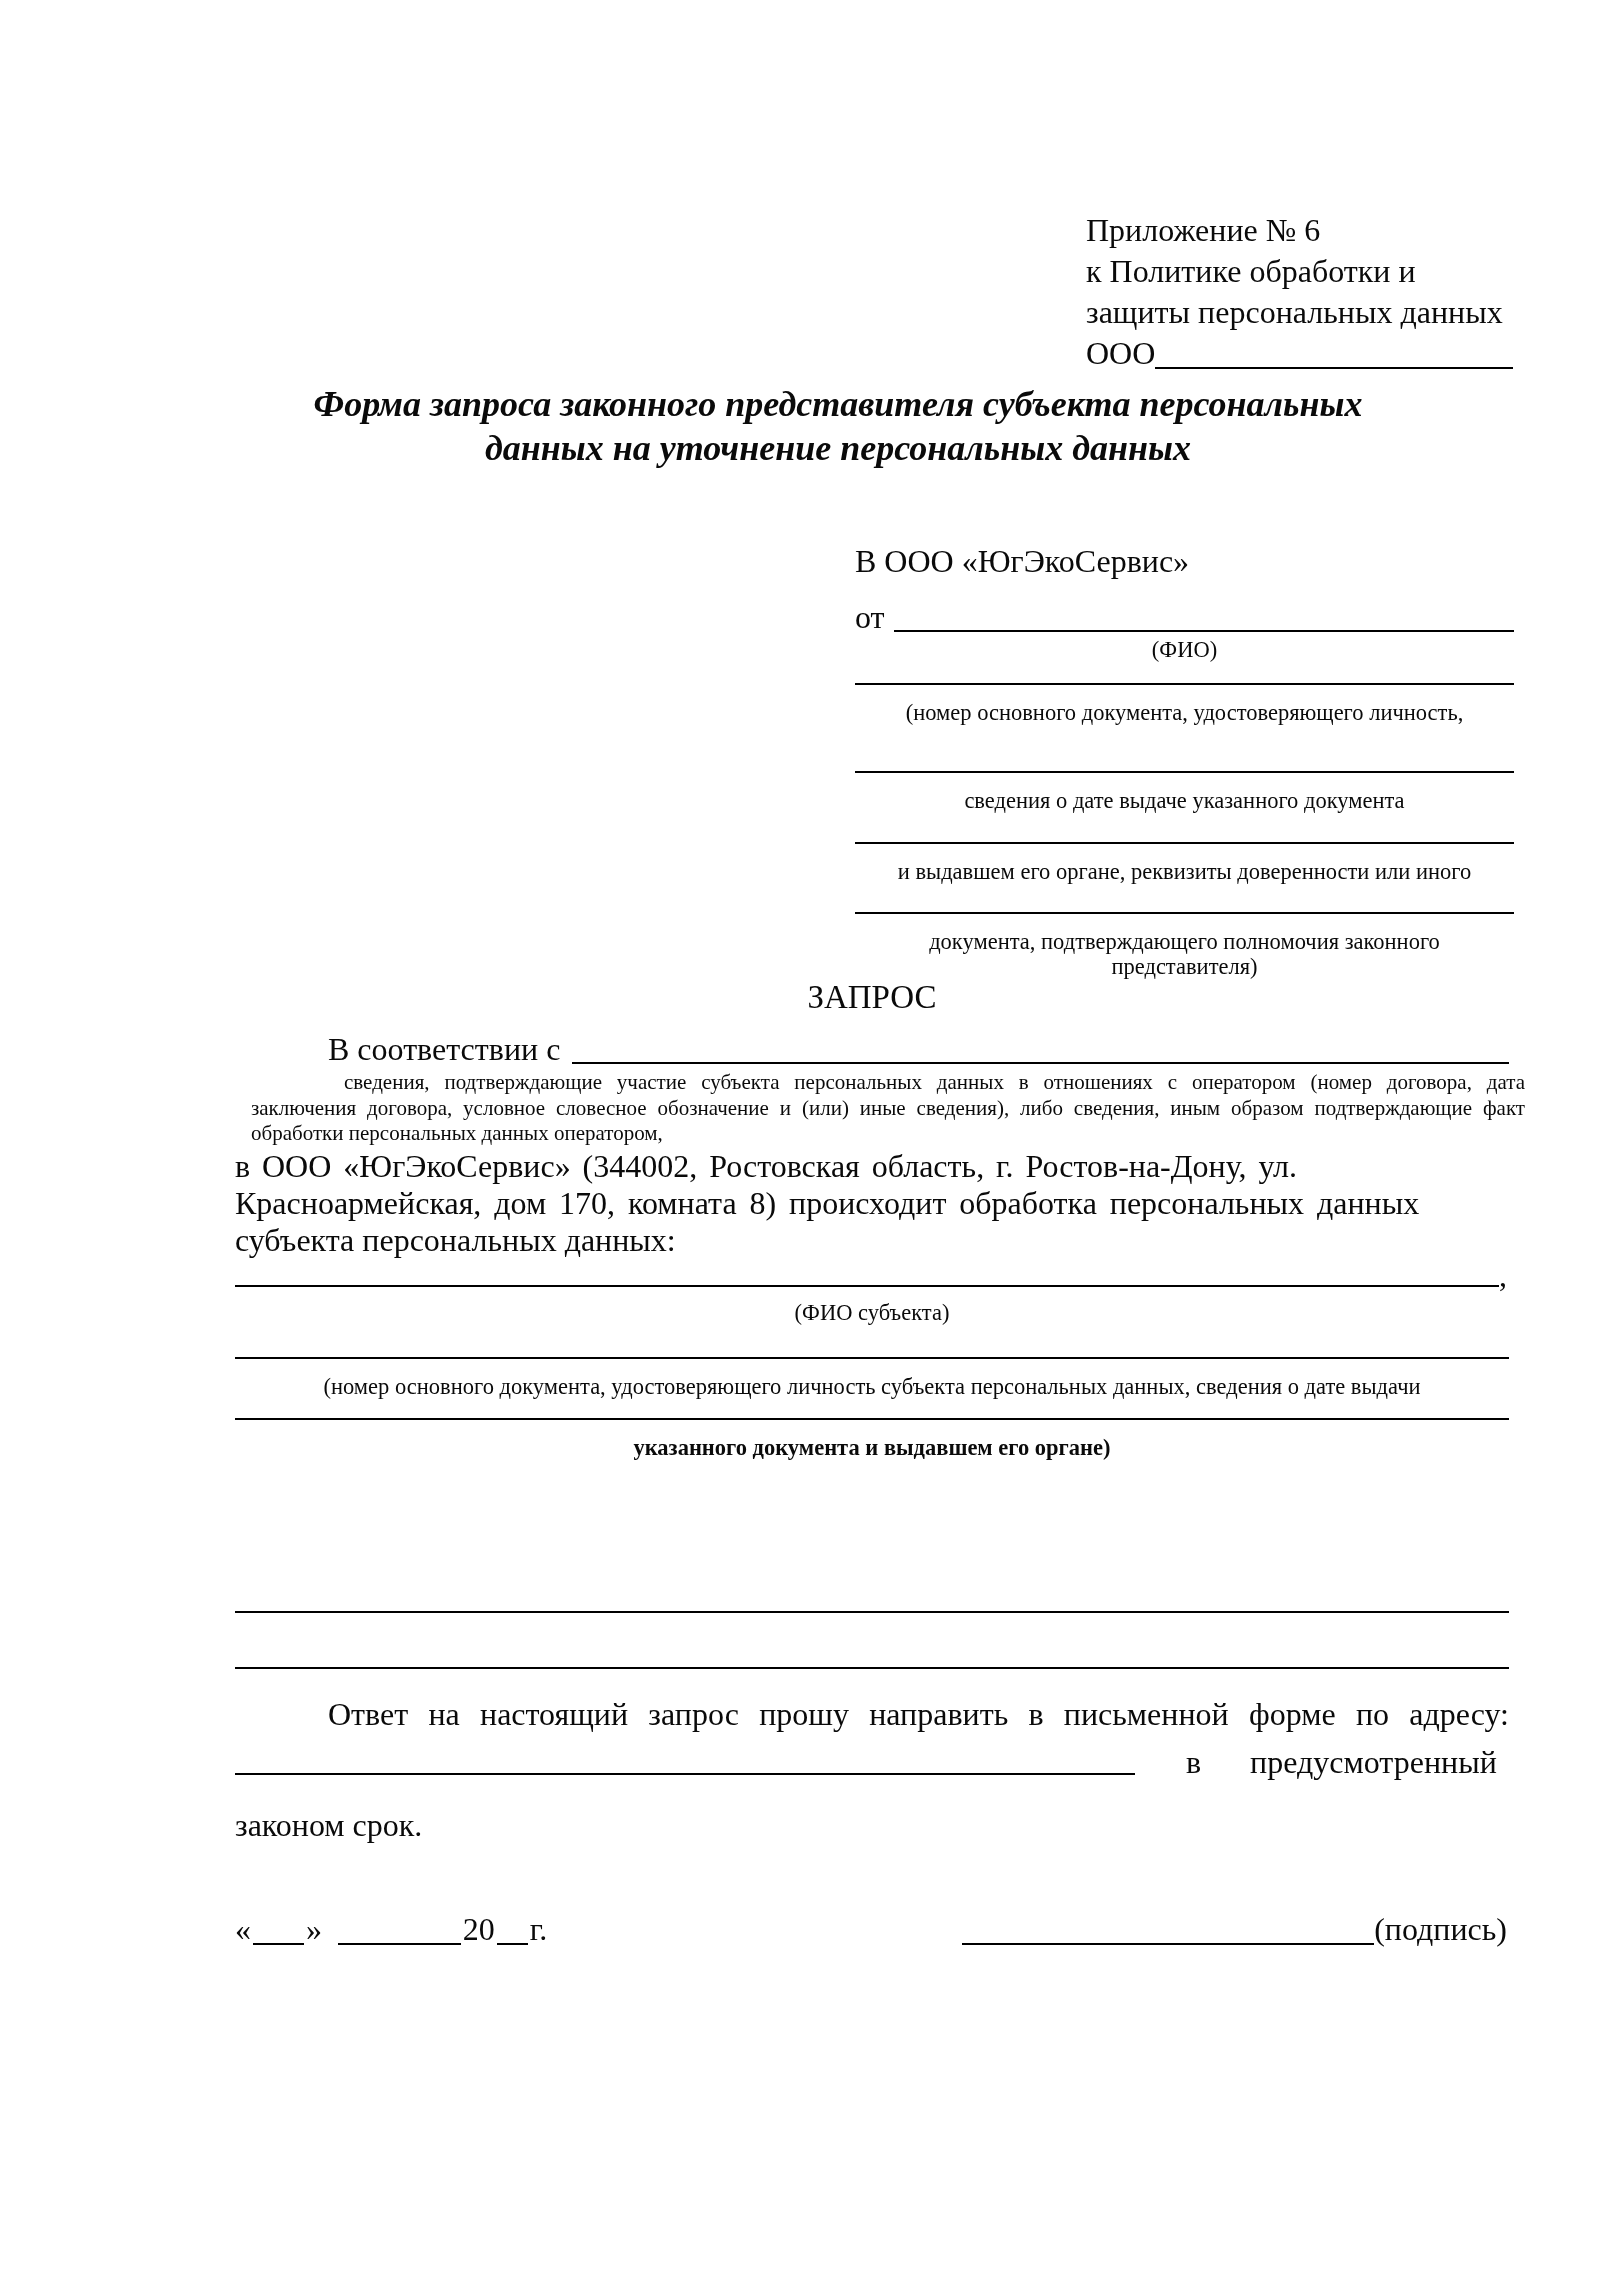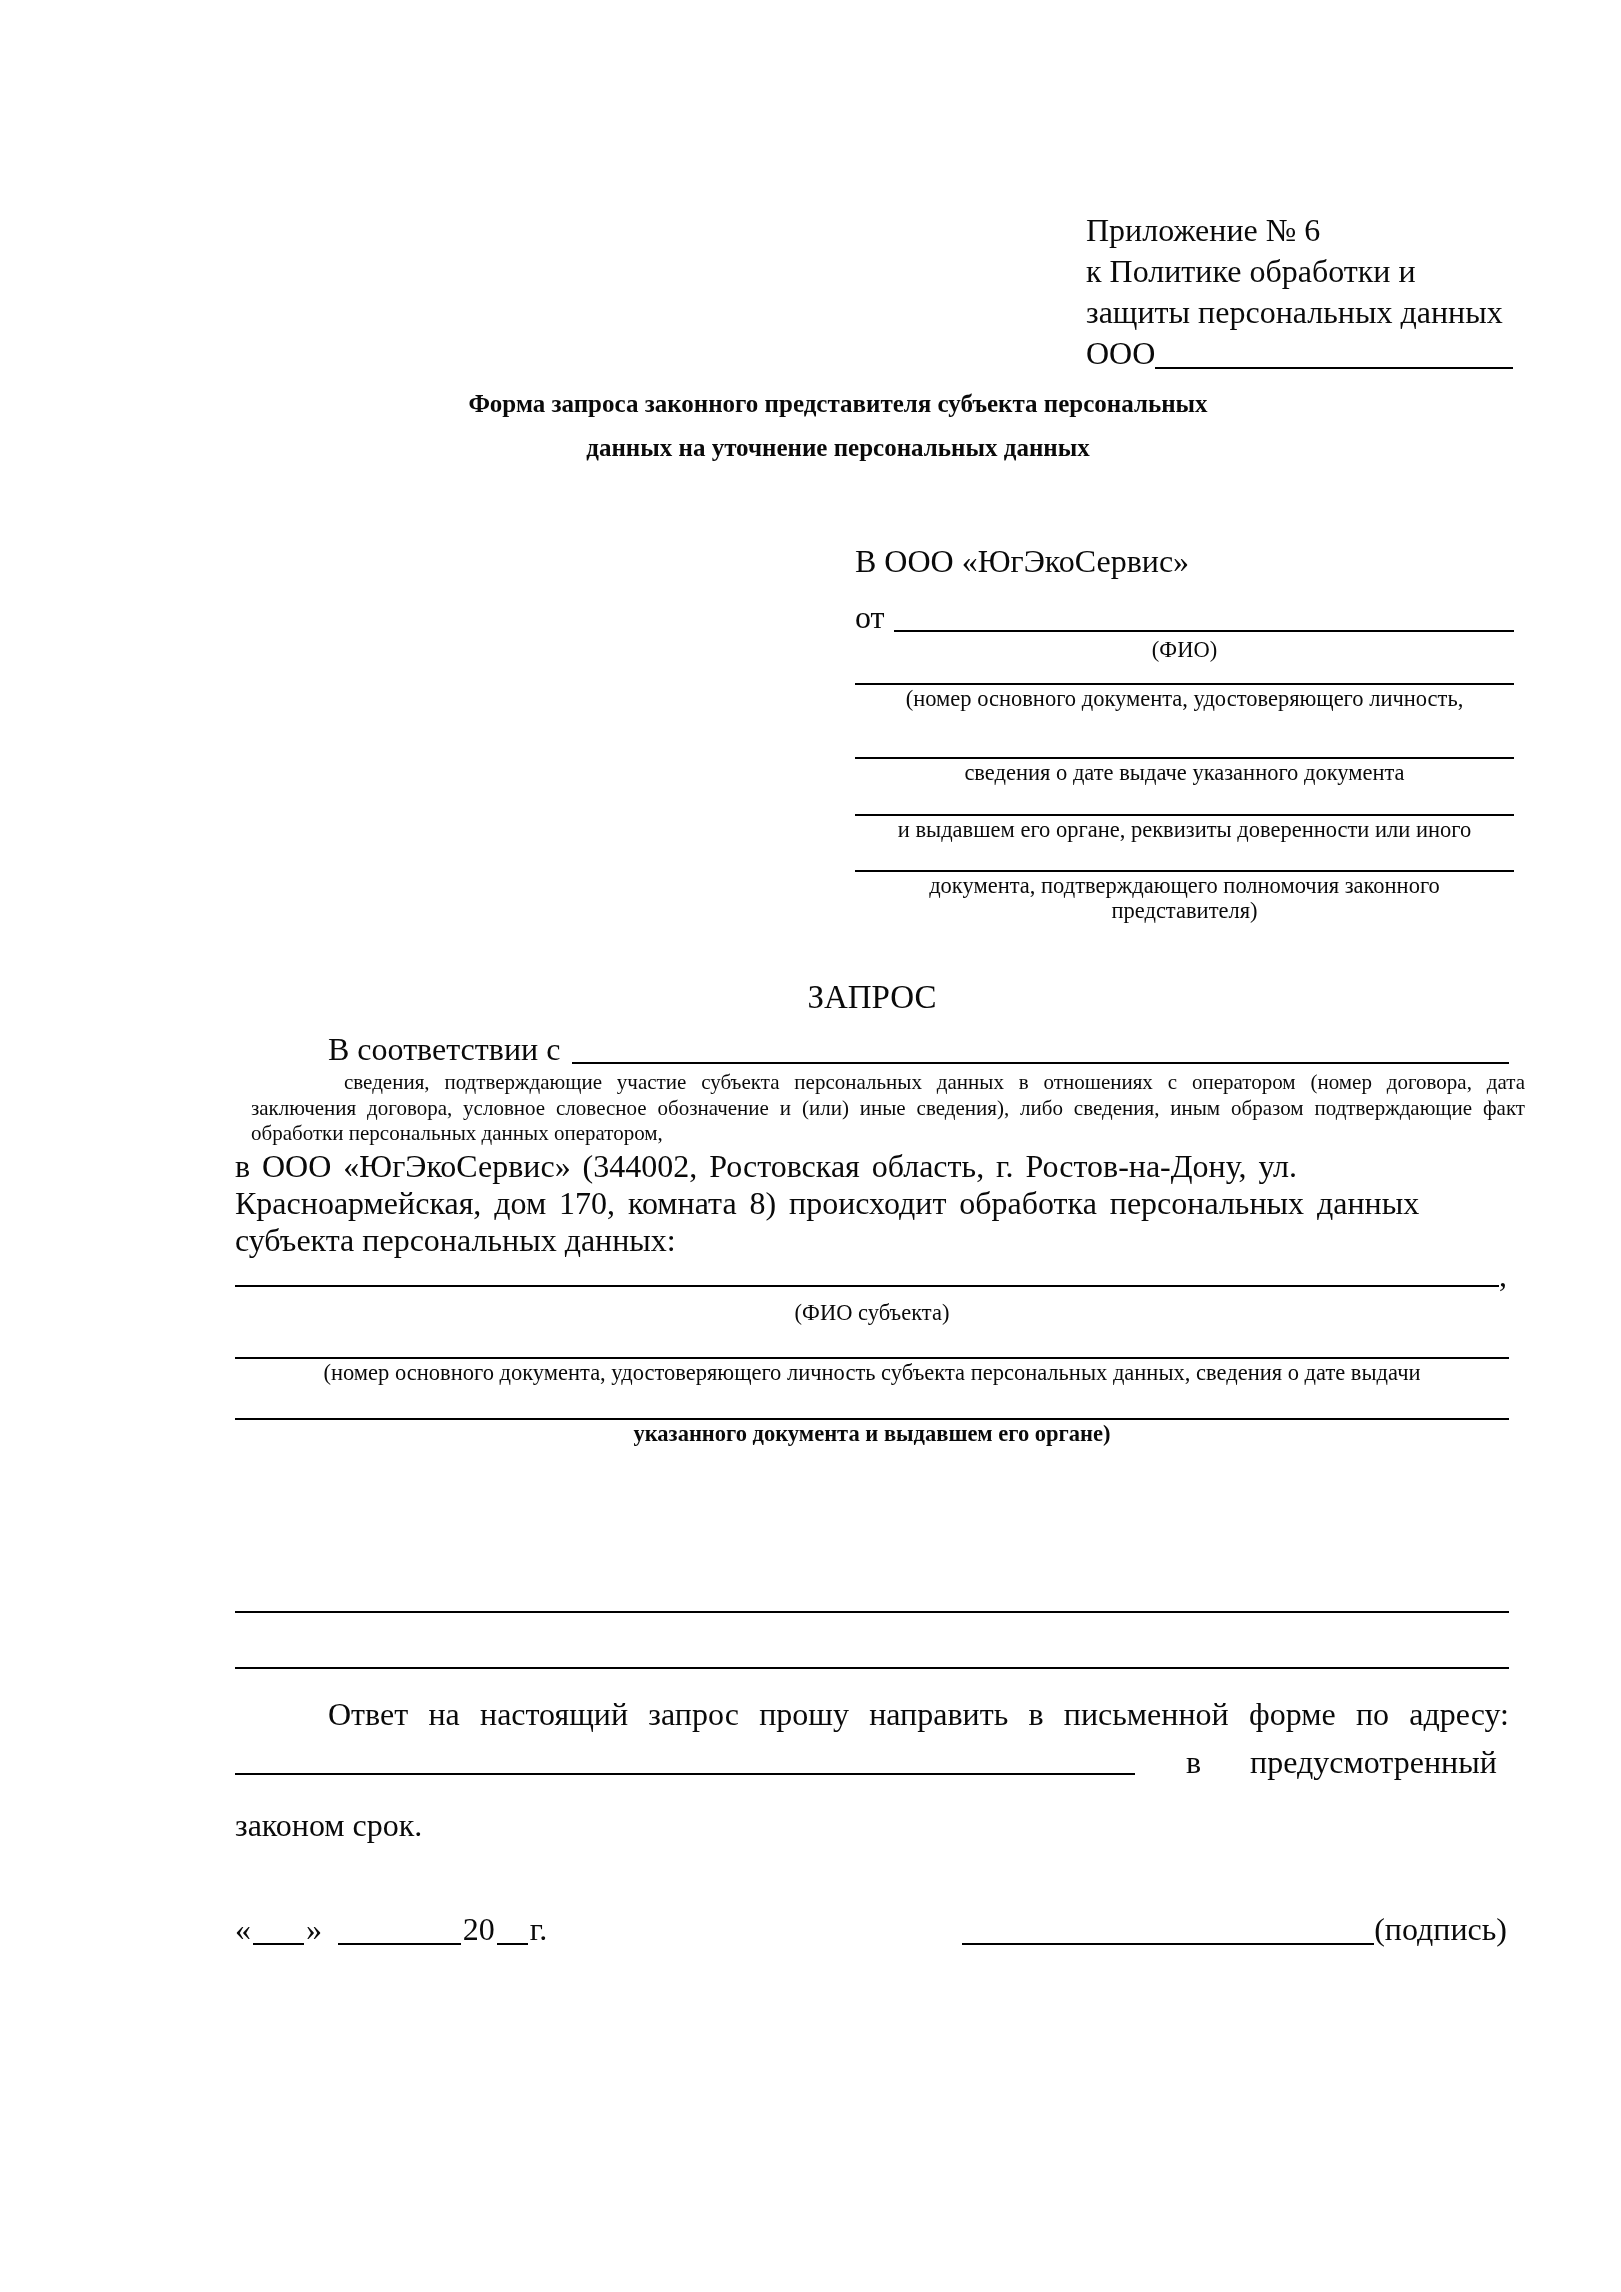--- a/index.html
+++ b/index.html
@@ -8,28 +8,28 @@
     width:1621px;height:2293px;
     background:#ffffff;
     color:#0a0a0a;
     font-family:"Liberation Serif","DejaVu Serif",serif;
     overflow:hidden;
   }
   
   .abs{position:absolute;}
   .u{display:inline-block;border-bottom:2px solid #000;height:7.8px;position:relative;top:4.9px;}
   .fill{flex:1;border-bottom:2px solid #000;margin-bottom:4.9px;}
-  .rule-field{border-top:2px solid #000;padding-top:1px;text-align:center;}
+  .rule-field{border-top:2px solid #000;padding-top:15px;text-align:center;}
   .jline{text-align:justify;text-align-last:justify;}
   
   .appendix{top:210px;left:1086px;width:429px;font-size:32px;line-height:41px;}
   .appendix .company-row{display:flex;align-items:baseline;}
   
   .title{top:382px;left:201px;width:1274px;text-align:center;
-         font-size:25px;line-height:44px;font-weight:bold;}
+         font-size:36px;line-height:44px;font-weight:bold;font-style:italic;}
   
   .addressee{top:541px;left:855px;width:659px;}
   .addr-to{font-size:32px;line-height:41px;}
   .from-row{display:flex;margin-top:15.7px;font-size:32px;line-height:39px;}
   .from-row .fill{margin-left:9.8px;}
   .addr-cap{text-align:center;font-size:22.5px;line-height:25.5px;}
   .f1{margin-top:20.6px;}
   .f2{margin-top:46px;font-family:Liberation Serif, serif;}
   .f3{margin-top:28px;}
   .f4{margin-top:27.4px;}

